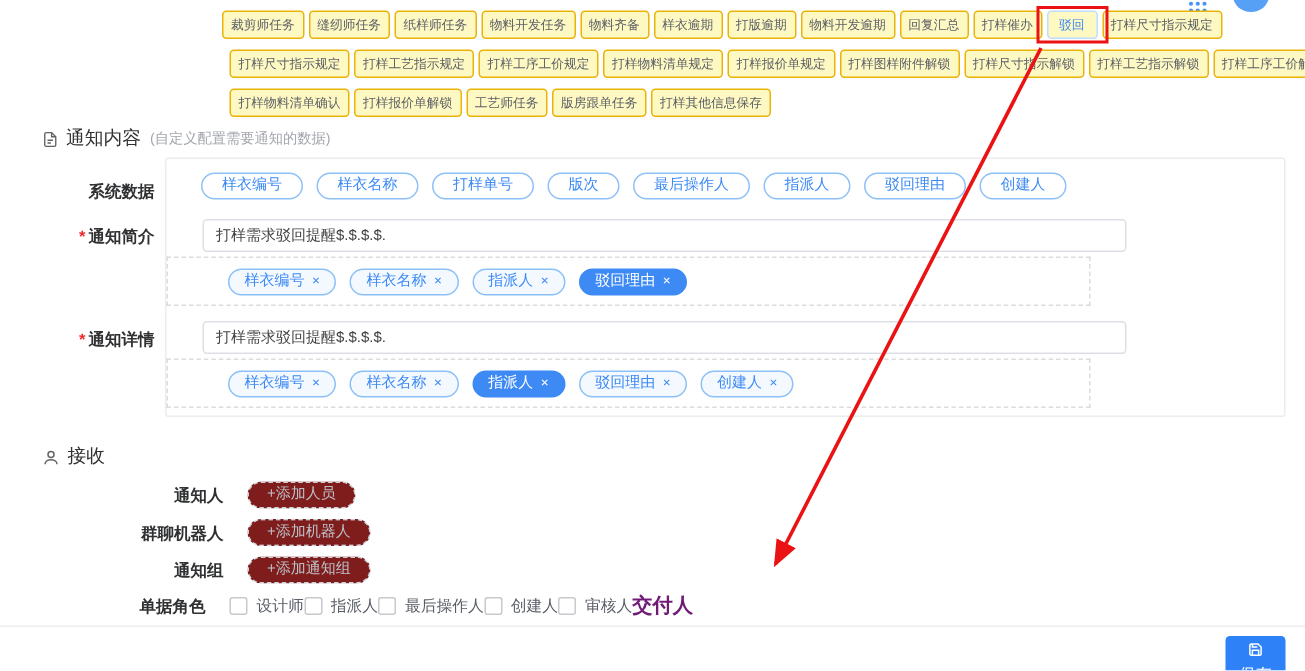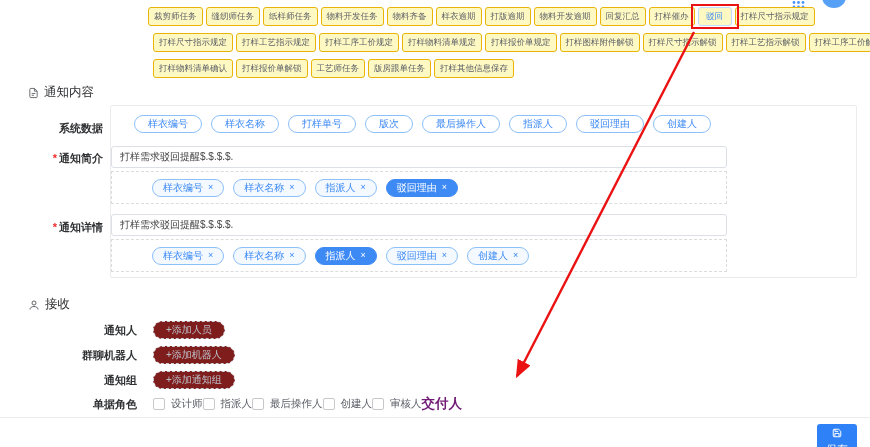--- a/index.html
+++ b/index.html
@@ -18,34 +18,34 @@
   .tab.highlighted::after{content:"";position:absolute;left:-8px;right:-8px;top:-4px;bottom:-4px;
        border:2px solid #ea1212;pointer-events:none;}
   
   .sec-h{position:absolute;display:flex;align-items:center;gap:5px;font-size:12.5px;color:#303133;font-weight:500;}
   .sec-h .sub{font-size:9.5px;color:#a3a6ad;font-weight:normal;margin-left:1px;}
   
   .panel{position:absolute;left:110px;top:105px;width:745px;height:171px;border:1px solid #ececec;border-radius:2px;}
   .flabel{position:absolute;width:103px;text-align:right;font-size:11px;font-weight:bold;color:#303133;line-height:14px;}
   .req{color:#f02b2b;margin-right:2px;font-weight:bold;}
   .fin{position:absolute;height:22px;border:1px solid #dcdfe6;border-radius:3px;font-size:10px;color:#444;
-       padding:0 8px;box-sizing:border-box;outline:none;font-family:inherit;background:#fff;}
+       padding:0 8px;box-sizing:border-box;outline:none;font-family:inherit;background:#fff;margin-left:24px;}
   
   .pill-row{position:absolute;display:flex;gap:9px;align-items:center;}
   .pill{border:1px solid #8cc0f8;color:#3d8af5;border-radius:10px;padding:3px 13px;font-size:10px;
         line-height:1;background:#fff;cursor:pointer;white-space:nowrap;}
   .tag-area{position:absolute;display:flex;gap:9px;align-items:center;border:1px dashed #dcdcdc;
         box-sizing:border-box;padding-left:40px;}
   .tag{display:inline-flex;align-items:center;gap:5px;border:1px solid #8cc0f8;color:#3d8af5;
         border-radius:10px;padding:3px 10px;font-size:10px;line-height:1;background:#f3f9ff;cursor:pointer;white-space:nowrap;}
   .tag .x{font-size:9px;line-height:1;cursor:pointer;}
   .tag.filled{background:#3d8af5;border-color:#3d8af5;color:#fff;}
   
   .recv-rows{position:absolute;left:0;top:322px;}
-  .recv-row{display:flex;align-items:center;margin-bottom:9px;height:16px;}
+  .recv-row{display:flex;align-items:center;margin-bottom:9px;height:16px;padding-left:12px;}
   .rlabel{width:137px;text-align:right;padding-right:16px;font-size:11px;font-weight:bold;color:#303133;box-sizing:content-box;}
   .add-pill{border:1px dashed #ccd0d7;color:#bcc0c8;border-radius:10px;padding:3px 12px;font-size:10px;
         line-height:1;background:#7f1d1d;cursor:pointer;font-family:inherit;}
   .role-row{position:absolute;left:0;top:395px;display:flex;align-items:center;}
   .cb-row{display:flex;align-items:center;}
   .cb-item{display:flex;align-items:center;gap:6px;font-size:10.5px;color:#5a5e66;cursor:pointer;}
   .cb{width:12px;height:12px;border:1px solid #c8c9cc;border-radius:2px;background:#fff;box-sizing:border-box;}
   .deliver{font-size:13.5px;font-weight:bold;color:#701a75;}
   
   .footer-line{position:absolute;left:0;right:0;top:417px;border-top:1px solid #ededed;}
@@ -111,20 +111,21 @@
       <button class="tab">版房跟单任务</button>
       <button class="tab">打样其他信息保存</button>
     </div>
 
   <div class="sec-h" style="left:28px;top:84px;">
     <svg width="11" height="12" viewBox="0 0 24 24" fill="none" stroke="#606266" stroke-width="2">
       <path d="M14 2H6a2 2 0 0 0-2 2v16a2 2 0 0 0 2 2h12a2 2 0 0 0 2-2V8z"></path>
         <path d="M14 2v6h6M8 13h8M8 17h5"></path>
     </svg>
     <span>通知内容</span>
+    <span class="sub">(自定义配置需要通知的数据)</span>
   </div>
 
   <div class="panel"></div>
 
   <div class="flabel" style="left:0;top:121px;">系统数据</div>
   <div class="pill-row" style="left:134px;top:115px;">
 
   <span class="pill">样衣编号</span>
       <span class="pill">样衣名称</span>
       <span class="pill">打样单号</span>

